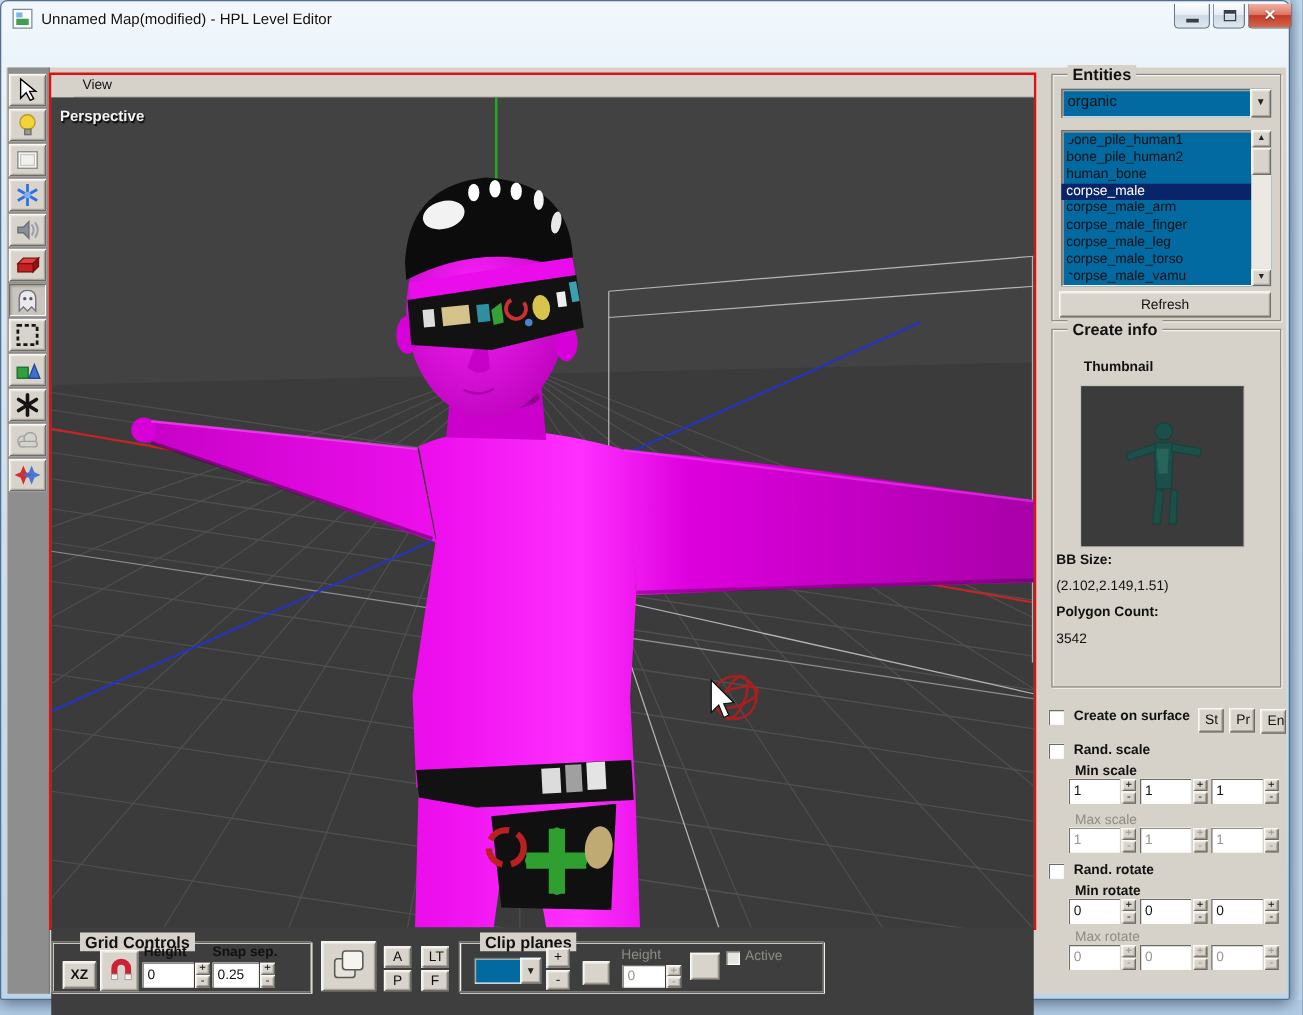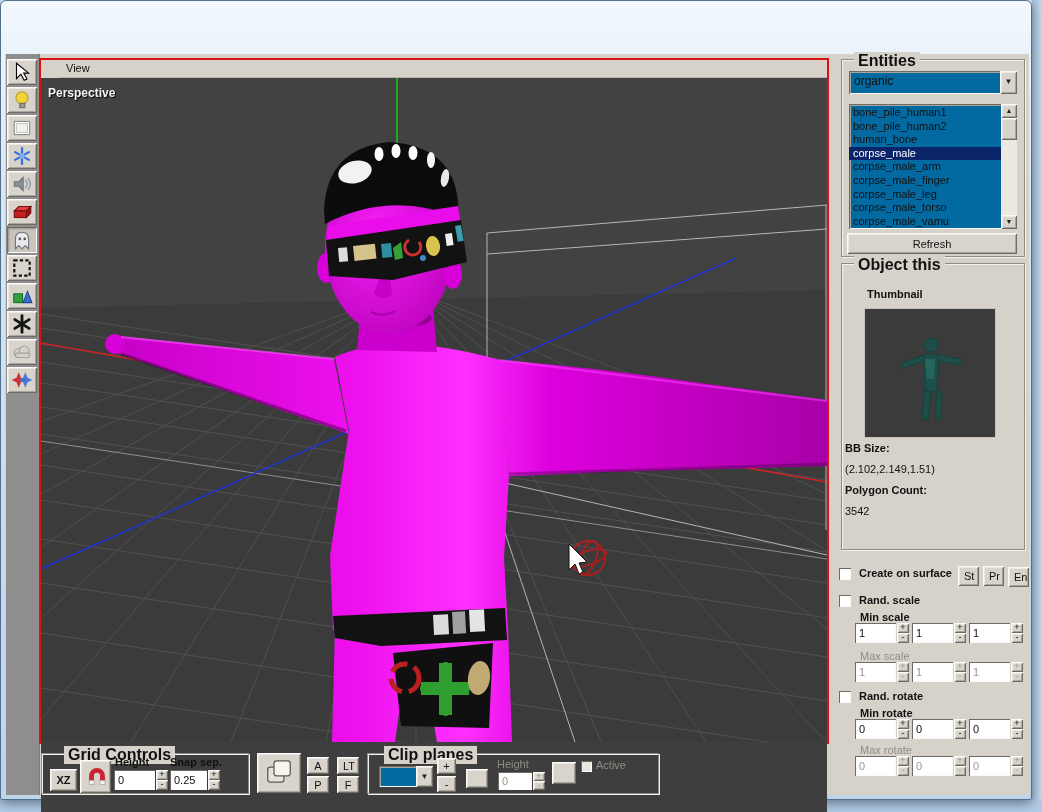--- a/index.html
+++ b/index.html
@@ -38,28 +38,28 @@
     box-shadow:inset 1px 1px 0 #fbfaf8,inset -1px -1px 0 #6e6b63,inset 2px 2px 0 #ece9e3,inset -2px -2px 0 #a9a59d;}
   .toolbtn.pressed{background:#c9c5bd;box-shadow:inset 1px 1px 0 #6e6b63,inset -1px -1px 0 #fbfaf8,inset 2px 2px 2px rgba(0,0,0,.25);}
   .toolbtn svg{position:absolute;left:4px;top:2px;}
   
   .viewport-frame{position:absolute;left:34px;top:4px;width:790px;height:686px;border:2px solid #dd1111;background:#d6d2ca;}
   .viewport-header{height:18px;background:#d6d2ca;font-size:11px;color:#111;padding:2px 0 0 7px;border-bottom:1px solid #b8b4ac;margin-left:18px;}
   .viewport-canvas{position:relative;width:786px;height:795px;background:#3e3e3e;overflow:hidden;cursor:default;}
   .persp-label{position:absolute;left:7px;top:8px;color:#f4f4f4;font-size:12px;font-weight:bold;text-shadow:1px 1px 1px #000;}
   
   .group-box{position:absolute;border:1px solid #8f8c83;box-shadow:inset 1px 1px 0 #f4f2ee,1px 1px 0 #f4f2ee;}
-  .group-label{position:absolute;top:-8px;font-size:16px;font-weight:bold;color:#111;background:#d6d2ca;padding:0 4px;white-space:nowrap;}
+  .group-label{position:absolute;top:-8px;font-size:13px;font-weight:bold;color:#111;background:#d6d2ca;padding:0 4px;white-space:nowrap;}
   .sunken{background:#0369a1;box-shadow:inset 1px 1px 0 #6e6b63,inset -1px -1px 0 #fbfaf8,inset 2px 2px 0 #a9a59d;}
   .raisedb{background:#d8d4cc;box-shadow:inset 1px 1px 0 #fbfaf8,inset -1px -1px 0 #6e6b63,inset 2px 2px 0 #ece9e3,inset -2px -2px 0 #a9a59d;border:0;}
   .combo{position:absolute;display:flex;}
   .combo .cfield{flex:1;font-size:12px;color:#111;padding:3px 0 0 5px;}
   .combo .cbtn{width:17px;text-align:center;font-size:8px;color:#222;padding-top:6px;}
   .listbox{position:absolute;display:flex;}
-  .list-inner{flex:1;overflow:hidden;padding-top:2px;}
+  .list-inner{flex:1;overflow:hidden;padding-top:2px;border-radius:27px;}
   .li{height:13.6px;font-size:11px;color:#111;padding-left:4px;white-space:nowrap;}
   .li.sel{background:#0a246a;color:#fff;}
   .vscroll{width:16px;background:#ece9e3;display:flex;flex-direction:column;}
   .sbtn{height:14px;font-size:7px;text-align:center;color:#222;padding-top:3px;}
   .sthumb{height:22px;}
   .strack{flex:1;}
   .pushbtn{position:absolute;font-size:11px;color:#111;text-align:center;}
   .thumb-box{position:absolute;background:#3b3b3b;box-shadow:inset 1px 1px 0 #6e6b63,inset -1px -1px 0 #fbfaf8, 0 0 0 1px #c8c4bc;}
   .plabel{position:absolute;font-size:11px;color:#111;white-space:nowrap;}
   .plabel.b{font-weight:bold;}
@@ -77,20 +77,36 @@
 </style>
 </head>
 <body>
 
 <div class="screen">
 
   <div class="desktop-right"></div>
 
   <div class="window">
 
+    <div class="titlebar">
+      <span class="app-icon">
+          <u></u>
+          <i></i>
+        </span>
+      <span class="title-text">Unnamed Map(modified) - HPL Level Editor</span>
+      <div class="winbtn minb">
+          <span class="glyph-min"></span>
+        </div>
+      <div class="winbtn maxb">
+          <span class="glyph-max"></span>
+        </div>
+      <div class="winbtn closeb">
+          <span class="glyph-close">✕</span>
+        </div>
+    </div>
 
 
     <div class="client">
 
       <div class="toolstrip"></div>
       <div class="toolbtn" style="top:5px;">
           <svg width="22" height="22" viewBox="0 0 20 20">
             <polygon points="5,2 5,16 9,12 12,17.5 14.5,16.3 11.5,11 16,11" fill="#fff" stroke="#000" stroke-width="1"></polygon>
           </svg>
         </div>
@@ -342,21 +358,21 @@
         <div class="vscroll">
           <div class="sbtn raisedb">▲</div>
           <div class="sthumb raisedb"></div>
           <div class="strack"></div>
           <div class="sbtn raisedb">▼</div>
         </div>
       </div>
       <button class="pushbtn raisedb" style="left:842px;top:179px;width:170px;height:21px;">Refresh</button>
 
       <div class="group-box" style="left:836px;top:209px;width:184px;height:287px;">
-        <span class="group-label" style="left:12px;">Object this</span>
+        <span class="group-label" style="left:12px;">Create info</span>
       </div>
       <span class="plabel b" style="left:862px;top:234px;">Thumbnail</span>
       <div class="thumb-box" style="left:860px;top:255px;width:130px;height:128px;">
         <svg width="130" height="128" viewBox="0 0 130 128">
           <rect width="130" height="128" fill="#3b3b3b"></rect>
           <g fill="#1c4f49" stroke="#16423c" stroke-width="1">
             <circle cx="66" cy="36" r="7"></circle>
             <path d="M58,45 L74,45 L72,82 L60,82 Z"></path>
             <path d="M36,54 L59,46 L60,52 L38,59 Z"></path>
             <path d="M73,46 L96,50 L95,56 L72,52 Z"></path>

